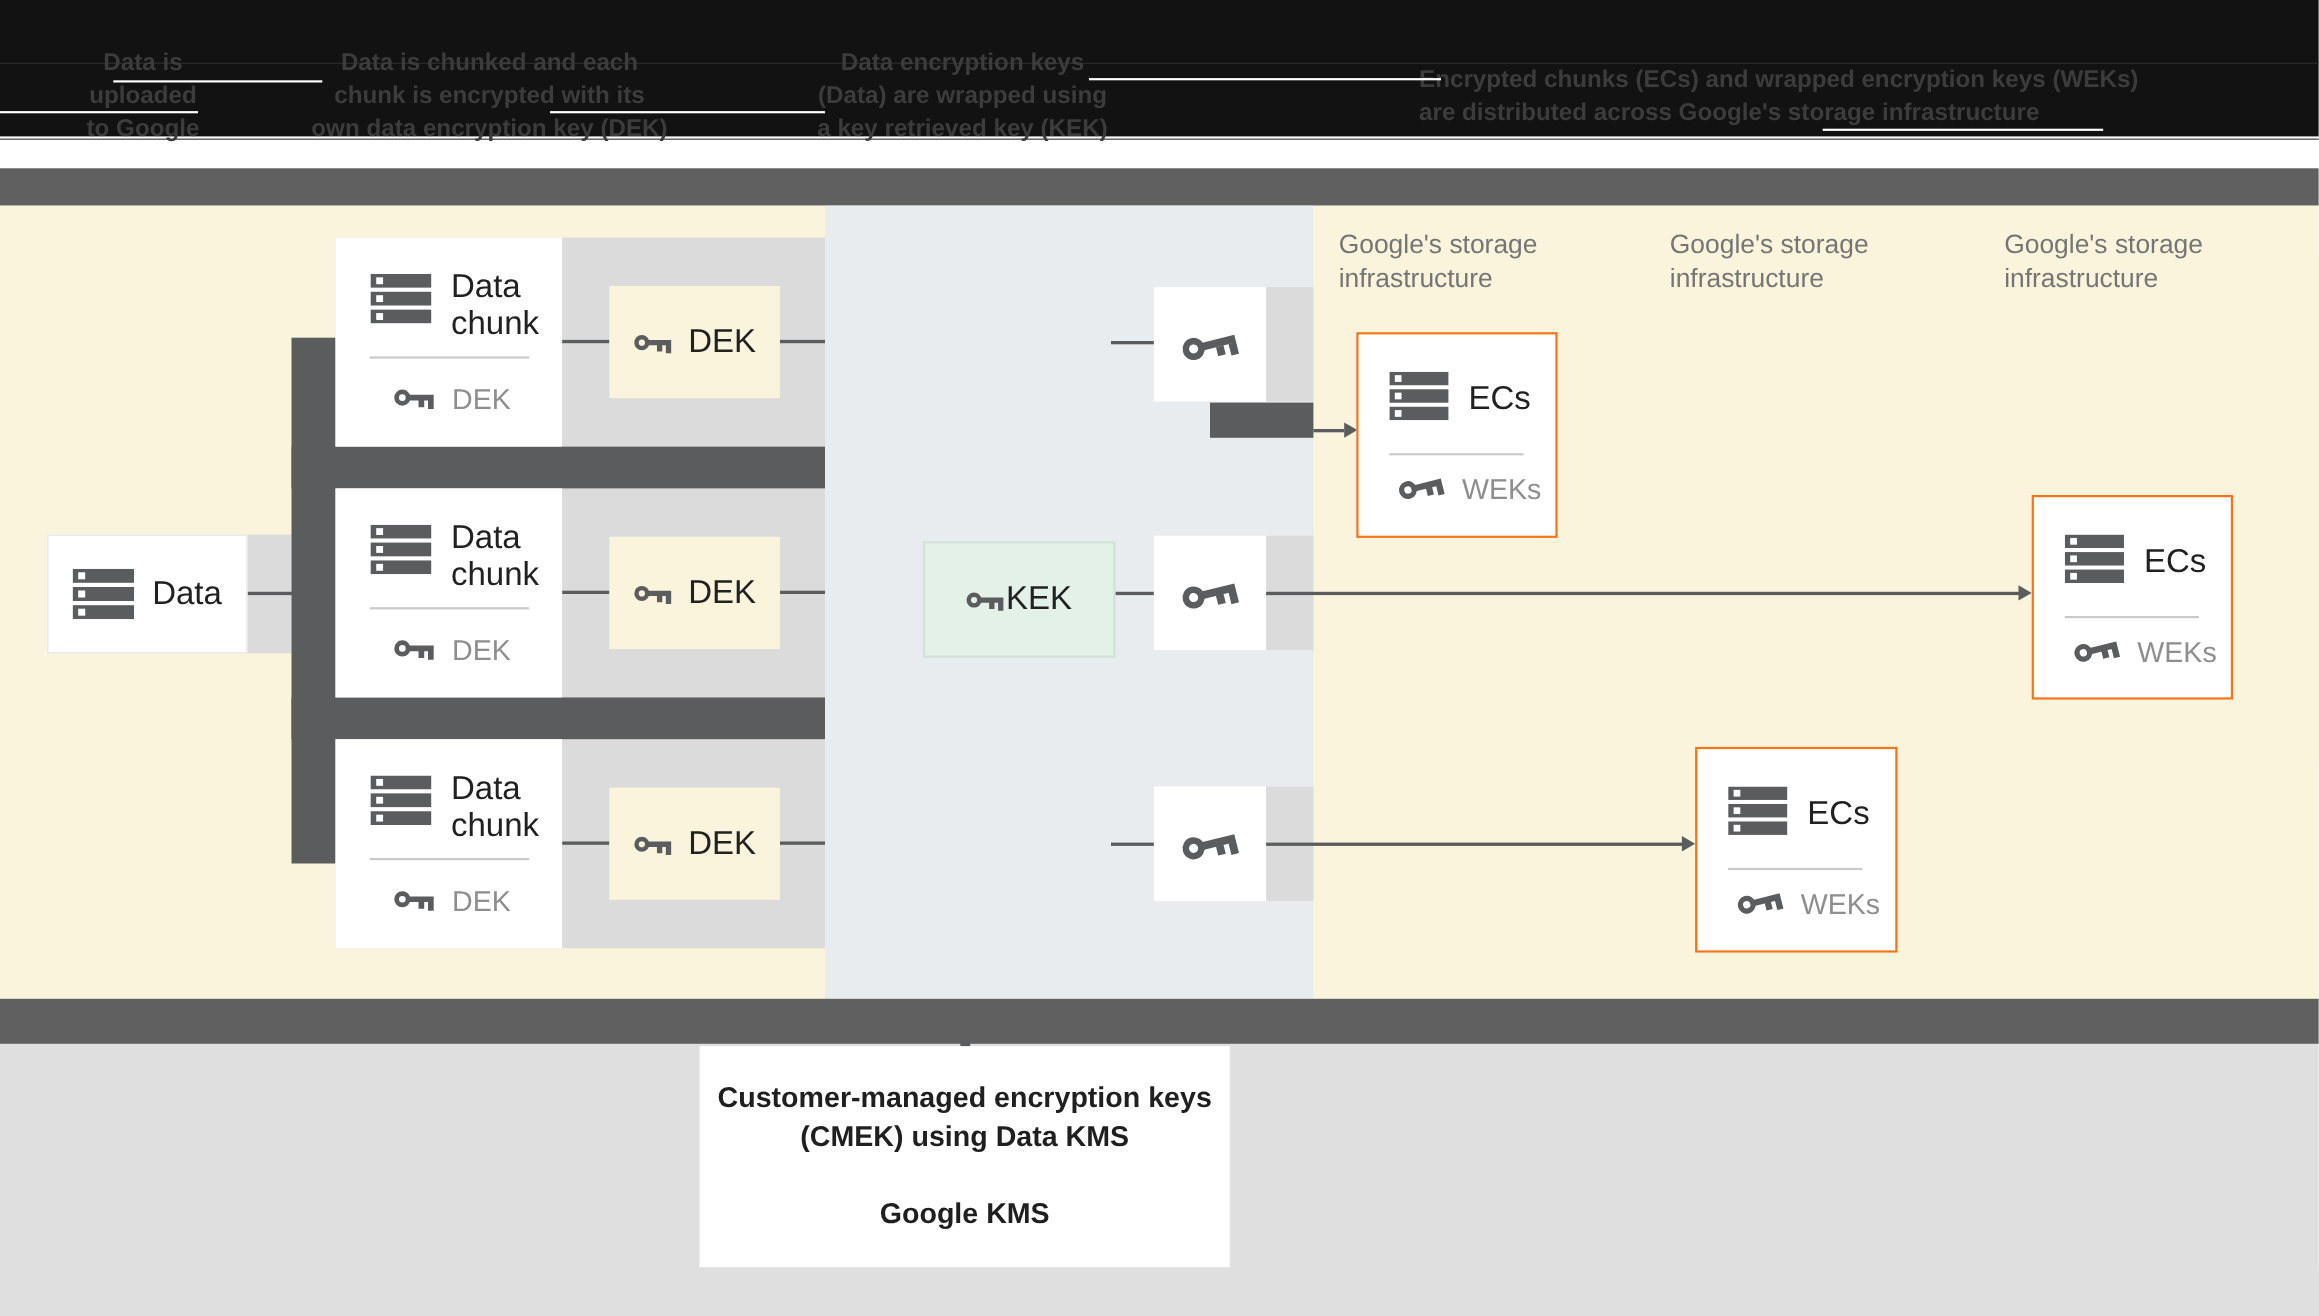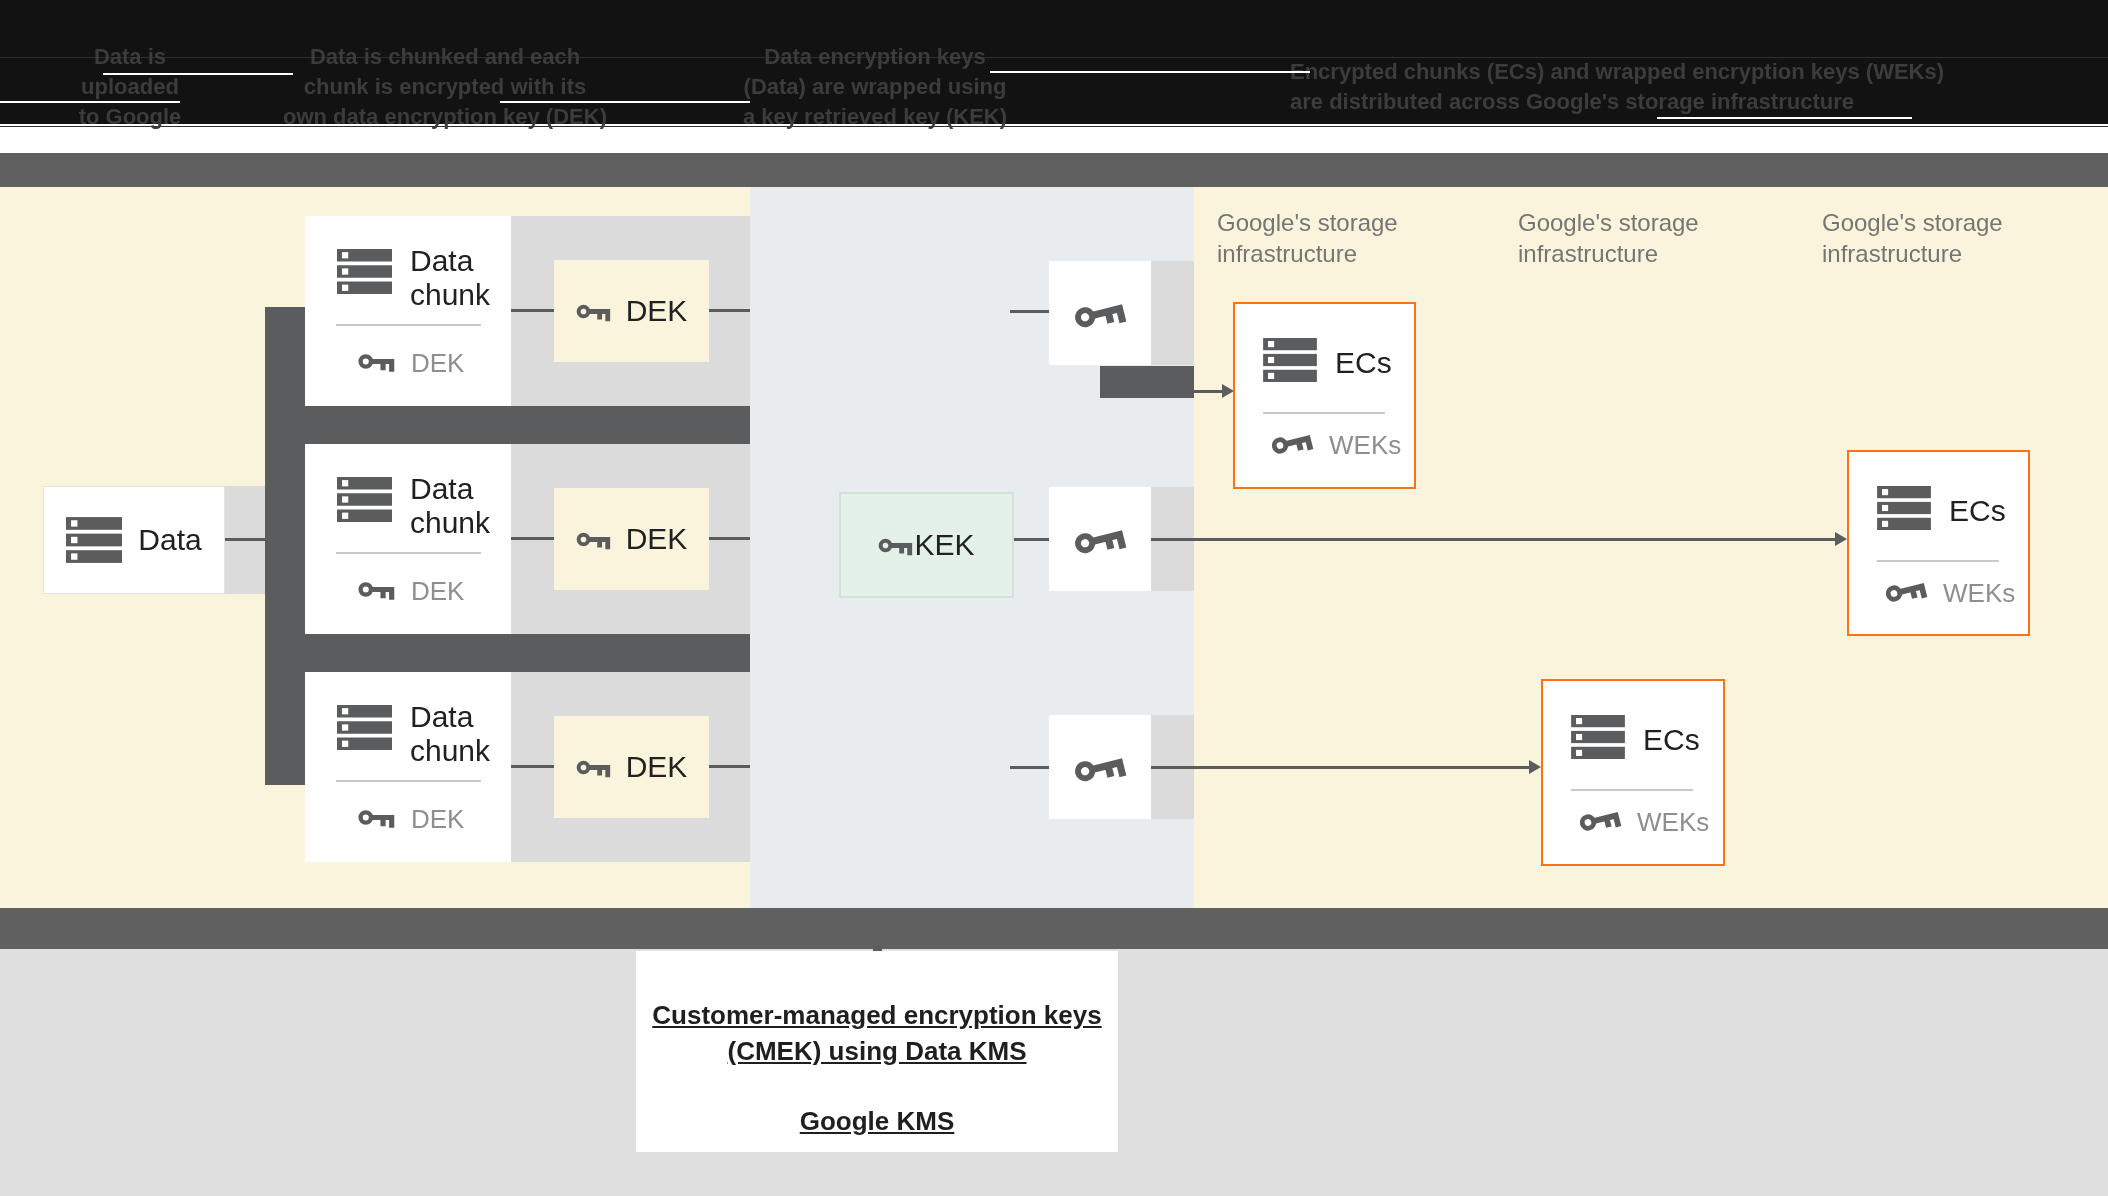--- a/index.html
+++ b/index.html
@@ -53,21 +53,21 @@
 
   svg.ic{fill:#5b5c5d;display:block;}
   .tilt{transform:rotate(-14deg);}
 
   
   .bottom-bar{left:0;top:908px;height:41px;}
   .notch{left:873px;top:946px;width:9px;height:9px;}
   .footer-bg{left:0;top:949px;width:2108px;height:247px;background:#dfdfdf;}
   .footer-card{left:636px;top:951px;width:482px;height:201px;background:#ffffff;
                text-align:center;color:#1f1f1f;font-size:26px;line-height:36px;
-               box-sizing:border-box;padding-top:46px;text-decoration:underline;}
+               box-sizing:border-box;padding-top:28px;}
   .footer-card .bold{font-weight:bold;}
   .footer-card .gap{height:34px;}
 </style>
 </head>
 <body>
 
 <svg width="0" height="0" style="position:absolute">
   <defs>
     <g id="key-shape">
       <path fill-rule="evenodd" d="M9 4.5a8.5 8.5 0 1 0 0 17 8.5 8.5 0 1 0 0-17Zm0 5a3.5 3.5 0 1 1 0 7 3.5 3.5 0 1 1 0-7Z"></path>

